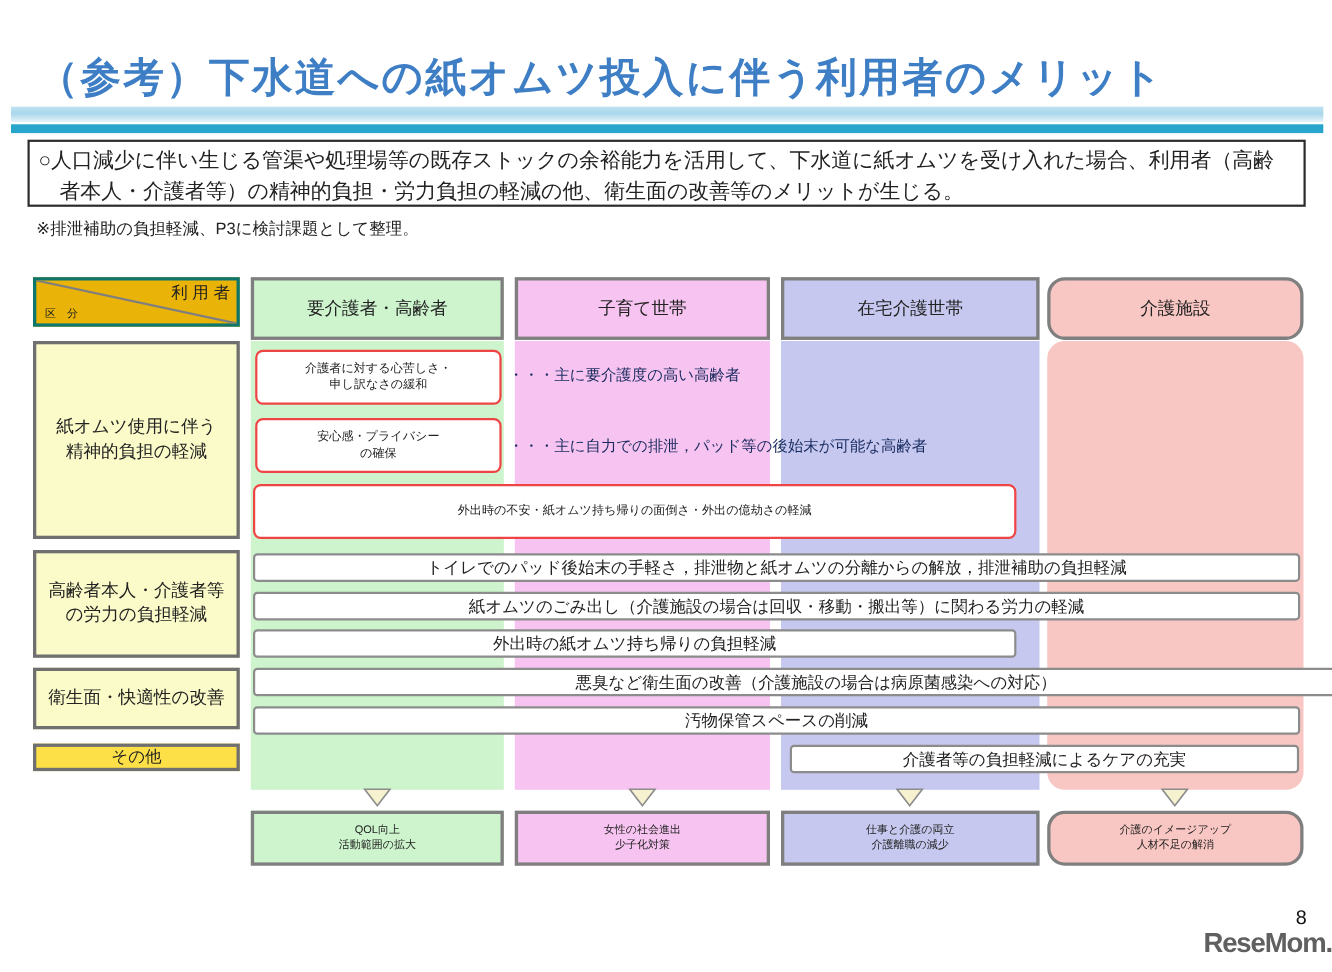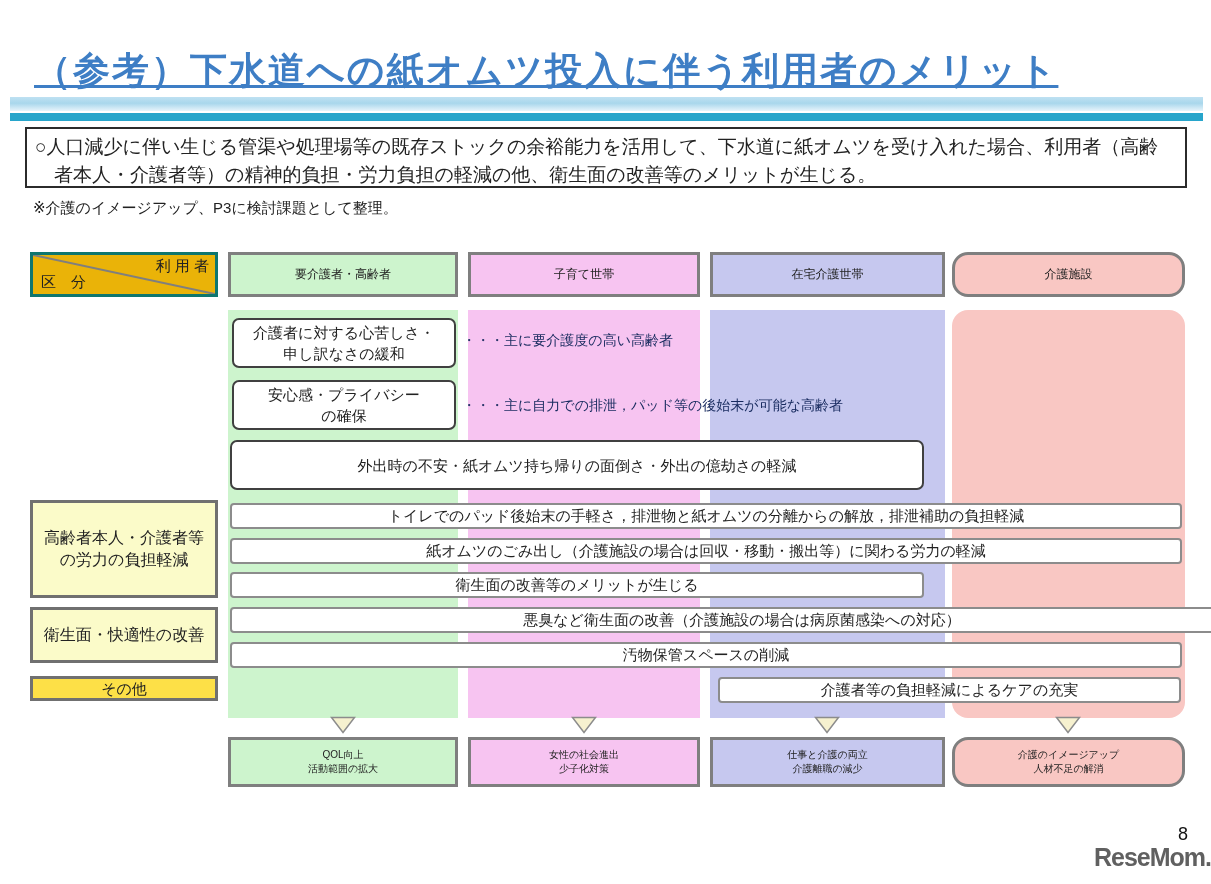--- a/index.html
+++ b/index.html
@@ -11,96 +11,98 @@
   
   .title{left:34px;top:46px;font-size:37px;font-weight:bold;letter-spacing:2px;white-space:nowrap;}
   .band-grad{left:10px;top:97px;width:1193px;height:14px;
     background:linear-gradient(180deg,#bfe1f2 0%,#a9d7ec 45%,#e7f4fb 100%);}
   .band-teal{left:10px;top:113px;width:1193px;height:8px;}
   .summary{left:25px;top:127px;width:1162px;height:61px;border:2px solid #2b2b2b;background:#fff;
     padding:4px 8px;font-size:19px;line-height:1.45;}
   .summary-text{padding-left:1em;text-indent:-1em;}
   .note{left:33px;top:199px;font-size:15px;}
   
-  .hdr{top:252px;height:45px;border:3px solid #7f7f7f;display:flex;align-items:center;
-    justify-content:center;font-size:12px;}
+  .hdr{top:252px;height:57px;border:3px solid #7f7f7f;display:flex;align-items:center;
+    justify-content:center;font-size:16px;}
   .corner{left:30px;top:252px;width:188px;height:45px;border:3px solid #0f766e;background:#eab308;}
   .corner svg{position:absolute;left:0;top:0;width:100%;height:100%;}
   .corner .top-lb{position:absolute;right:6px;top:2px;font-size:15px;}
-  .corner .bot-lb{position:absolute;left:8px;bottom:2px;font-size:15px;}
+  .corner .bot-lb{position:absolute;left:8px;bottom:2px;font-size:10px;}
   
   .c0{left:228px;width:230px;} .c1{left:468px;width:232px;}
   .c2{left:710px;width:235px;} .c3{left:952px;width:233px;border-radius:16px;}
   .colbg{top:310px;height:408px;}
   
   .ycat{left:30px;width:188px;border:3px solid #707070;display:flex;align-items:center;
     justify-content:center;text-align:center;font-size:16px;line-height:1.4;white-space:pre-line;}
   
-  .wbox{background:#fff;border:2px solid #404040;border-radius:7px;display:flex;align-items:center;
-    justify-content:center;text-align:center;font-size:15px;line-height:1.4;white-space:pre-line;}
+  .wbox{background:#fff;border:2px solid #ef4444;border-radius:7px;display:flex;align-items:center;
+    justify-content:center;text-align:center;font-size:11px;line-height:1.4;white-space:pre-line;}
   .rowbox{background:#fff;border:2px solid #8c8c8c;border-radius:4px;height:26px;display:flex;
     align-items:center;justify-content:center;font-size:15px;white-space:nowrap;}
   .annot{font-size:14px;white-space:nowrap;font-family:Liberation Mono, monospace;}
   
   .tri{top:716px;width:26px;height:18px;}
   .outcome{top:737px;height:50px;border:3px solid #7f7f7f;display:flex;align-items:center;
     justify-content:center;text-align:center;font-size:10px;line-height:1.45;white-space:pre-line;}
   .pagenum{left:1178px;top:824px;font-size:18px;color:#111;}
   .logo{left:1094px;top:843px;font-size:25px;font-weight:bold;color:#606060;letter-spacing:-1px;}
 </style>
 </head>
 <body>
 
 <div id="slide">
 
-  <div class="abs title" style="color: rgb(62, 126, 197); text-decoration: underline;">（参考）下水道への紙オムツ投入に伴う利用者のメリット</div>
+  <div class="abs title" style="color: rgb(62, 126, 197);">（参考）下水道への紙オムツ投入に伴う利用者のメリット</div>
   <div class="abs band-grad"></div>
   <div class="abs band-teal" style="background-color: rgb(39, 165, 203);"></div>
 
   <div class="abs summary">
     <div class="summary-text">○人口減少に伴い生じる管渠や処理場等の既存ストックの余裕能力を活用して、下水道に紙オムツを受け入れた場合、利用者（高齢者本人・介護者等）の精神的負担・労力負担の軽減の他、衛生面の改善等のメリットが生じる。</div>
   </div>
 
-  <div class="abs note">※介護のイメージアップ、P3に検討課題として整理。</div>
+  <div class="abs note">※排泄補助の負担軽減、P3に検討課題として整理。</div>
 
   <div class="abs corner">
     <svg viewBox="0 0 182 39" preserveAspectRatio="none">
       <line x1="0" y1="0" x2="182" y2="39" stroke="#7f7f7f" stroke-width="2"></line>
     </svg>
     <span class="top-lb">利 用 者</span>
     <span class="bot-lb">区　分</span>
   </div>
   <div class="abs hdr c0" style="background-color: rgb(205, 244, 205);">要介護者・高齢者</div>
   <div class="abs hdr c1" style="background-color: rgb(247, 196, 241);">子育て世帯</div>
   <div class="abs hdr c2" style="background-color: rgb(198, 200, 239);">在宅介護世帯</div>
   <div class="abs hdr c3" style="background-color: rgb(249, 199, 195);">介護施設</div>
 
   <div class="abs colbg c0" style="background-color: rgb(205, 244, 205);"></div>
   <div class="abs colbg c1" style="background-color: rgb(247, 196, 241);"></div>
   <div class="abs colbg c2" style="background-color: rgb(198, 200, 239);"></div>
   <div class="abs colbg c3" style="background-color: rgb(249, 199, 195);"></div>
 
+  <div class="abs ycat" style="top: 310px; height: 180px; background-color: rgb(251, 251, 201);">紙オムツ使用に伴う
+精神的負担の軽減</div>
   <div class="abs ycat" style="top: 607px; height: 56px; background-color: rgb(251, 251, 201);">衛生面・快適性の改善</div>
   <div class="abs ycat" style="top: 500px; height: 98px; background-color: rgb(251, 251, 201);">高齢者本人・介護者等
 の労力の負担軽減</div>
   <div class="abs ycat" style="top: 676px; height: 25px; font-size: 15px; background-color: #fde047;">その他</div>
 
   <div class="abs wbox" style="left:232px;top:318px;width:224px;height:50px;">介護者に対する心苦しさ・
 申し訳なさの緩和</div>
   <div class="abs annot" style="left: 462px; top: 332px; color: rgb(23, 42, 94);">・・・主に要介護度の高い高齢者</div>
 
   <div class="abs wbox" style="left:232px;top:380px;width:224px;height:50px;">安心感・プライバシー
 の確保</div>
   <div class="abs annot" style="left: 462px; top: 397px; color: rgb(23, 42, 94);">・・・主に自力での排泄，パッド等の後始末が可能な高齢者</div>
 
   <div class="abs wbox" style="left:230px;top:440px;width:694px;height:50px;">外出時の不安・紙オムツ持ち帰りの面倒さ・外出の億劫さの軽減</div>
 
   <div class="abs rowbox" style="left:230px;width:952px;top:503px;">トイレでのパッド後始末の手軽さ，排泄物と紙オムツの分離からの解放，排泄補助の負担軽減</div>
   <div class="abs rowbox" style="left:230px;width:952px;top:538px;">紙オムツのごみ出し（介護施設の場合は回収・移動・搬出等）に関わる労力の軽減</div>
-  <div class="abs rowbox" style="left:230px;width:694px;top:572px;">衛生面の改善等のメリットが生じる</div>
+  <div class="abs rowbox" style="left:230px;width:694px;top:572px;">外出時の紙オムツ持ち帰りの負担軽減</div>
 
   <div class="abs rowbox" style="left:230px;width:1024px;top:607px;">悪臭など衛生面の改善（介護施設の場合は病原菌感染への対応）</div>
   <div class="abs rowbox" style="left:230px;width:952px;top:642px;">汚物保管スペースの削減</div>
 
   <div class="abs rowbox" style="left:718px;width:463px;top:677px;">介護者等の負担軽減によるケアの充実</div>
 
   <svg class="abs tri" style="left:330px;" viewBox="0 0 26 18">
     <polygon points="1.5,1.5 24.5,1.5 13,16.5" fill="#f6f1cf" stroke="#8c8c8c" stroke-width="1.5"></polygon>
     </svg>
   <svg class="abs tri" style="left:571px;" viewBox="0 0 26 18">

